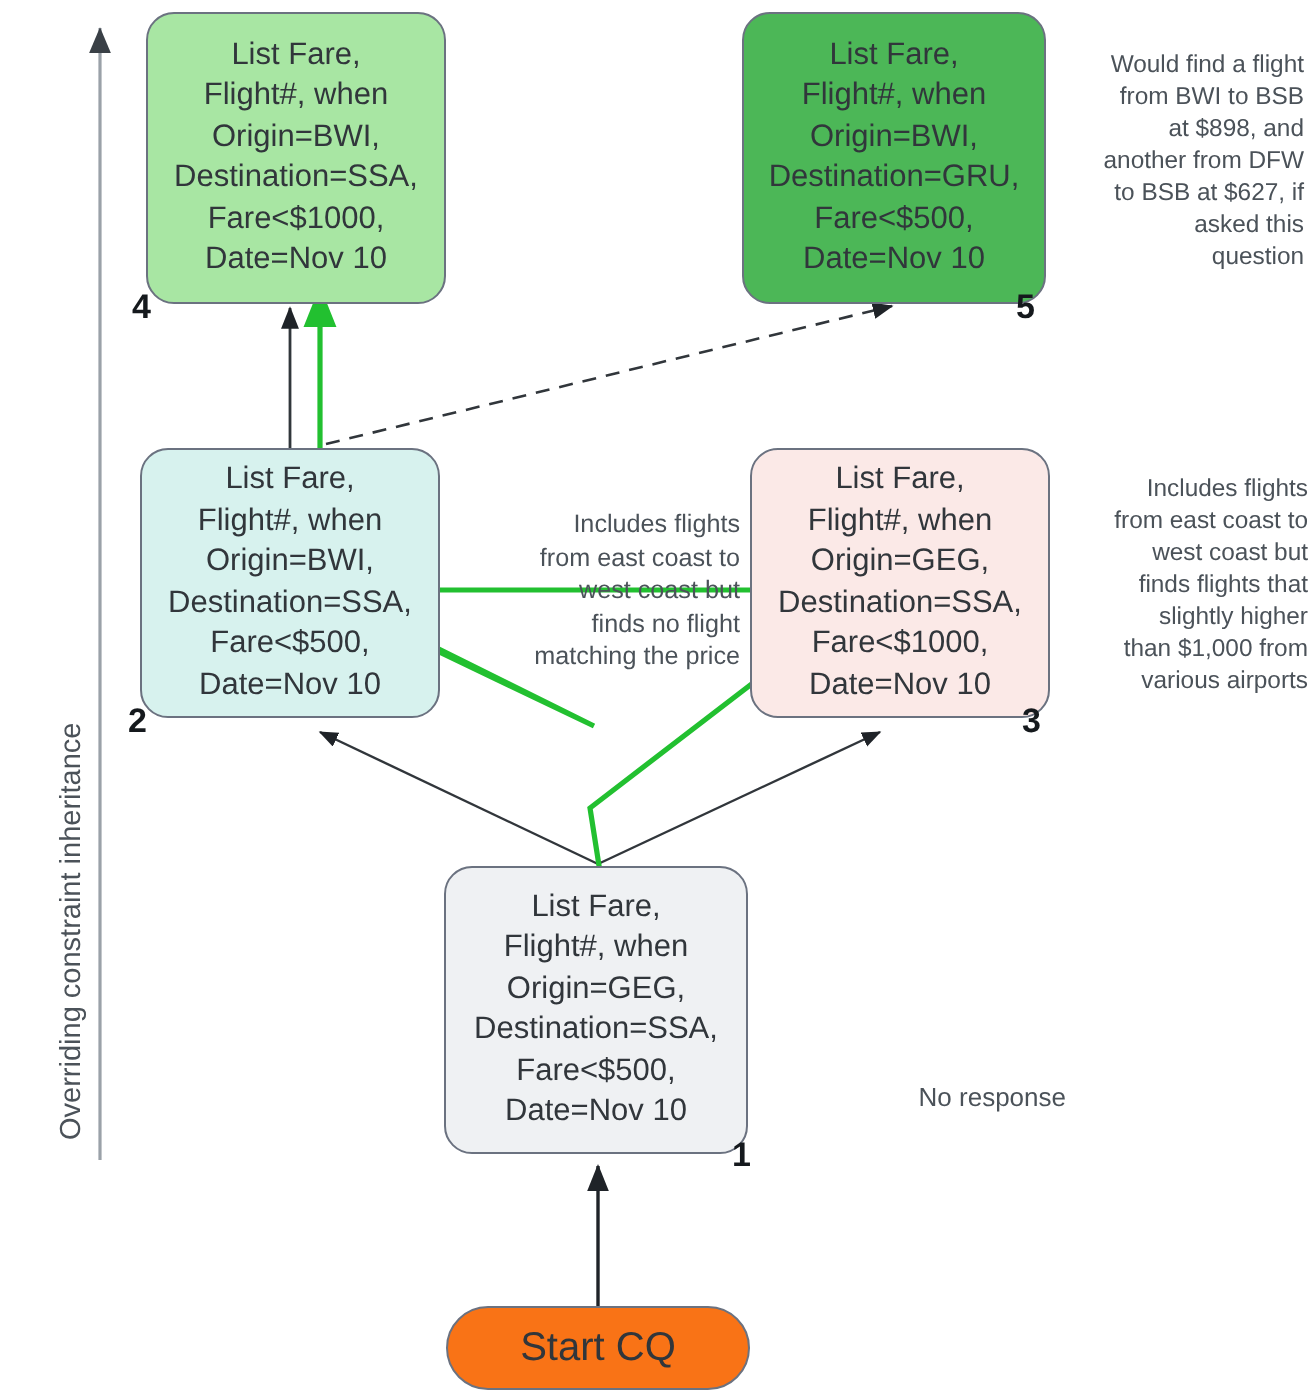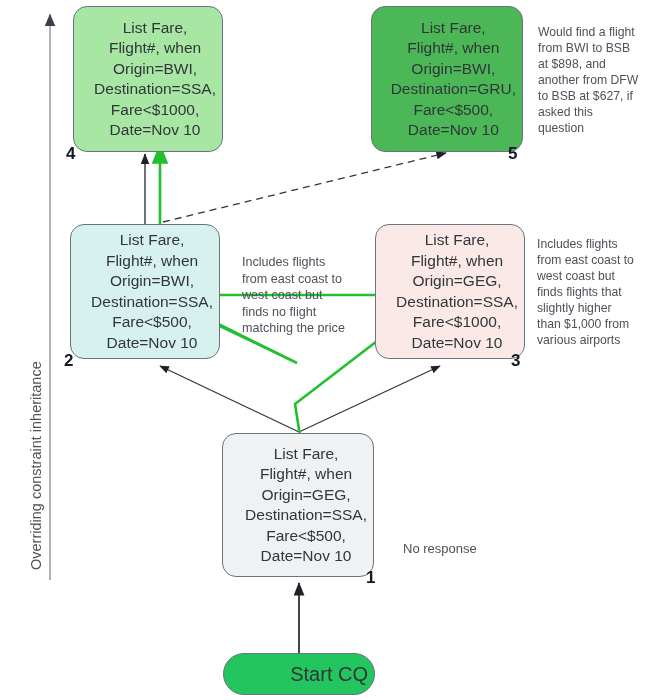--- a/index.html
+++ b/index.html
@@ -23,42 +23,42 @@
     height: 700px;
     pointer-events: none;
   }
   .node {
     position: absolute;
     box-sizing: border-box;
     border: 1.4px solid #6b7280;
     border-radius: 14px;
     display: flex;
     align-items: center;
-    justify-content: flex-end;
+    justify-content: center;
     text-align: center;
     color: #31363b;
     font-size: 15.5px;
     line-height: 20.5px;
     padding: 4px 6px;
     white-space: pre-line;
   }
   .node.start {
     border-radius: 999px;
     font-size: 20px;
     line-height: 24px;
   }
   .nodenum {
     position: absolute;
     font-weight: bold;
     font-size: 17px;
     color: #15191d;
   }
   .annot {
     position: absolute;
-    text-align: left;
+    text-align: right;
     color: #4b5259;
     font-size: 12.6px;
     line-height: 16.5px;
     white-space: pre-line;
   }
   .annot.small {
     font-size: 12.2px;
     line-height: 16px;
   }
   .axis-label {
@@ -149,21 +149,21 @@
   <div class="node" style="left:222px; top:433px; width:152px; height:144px; background:#eff1f3;">
     <span>List Fare,
 Flight#, when
 Origin=GEG,
 Destination=SSA,
 Fare&lt;$500,
 Date=Nov 10</span>
   </div>
   <div class="nodenum" style="left:366px; top:568px;">1</div>
 
-  <div class="node start" style="left:223px; top:653px; width:152px; height:42px; background:#22c55e;">
+  <div class="node start" style="left:223px; top:653px; width:152px; height:42px; background:#f97316;">
     <span>Start CQ</span>
   </div>
 
 
   <div class="annot small" style="left:538px; top:24px; width:114px;">Would find a flight
 from BWI to  BSB
 at $898,  and
 another from DFW
 to BSB at $627, if
 asked this

